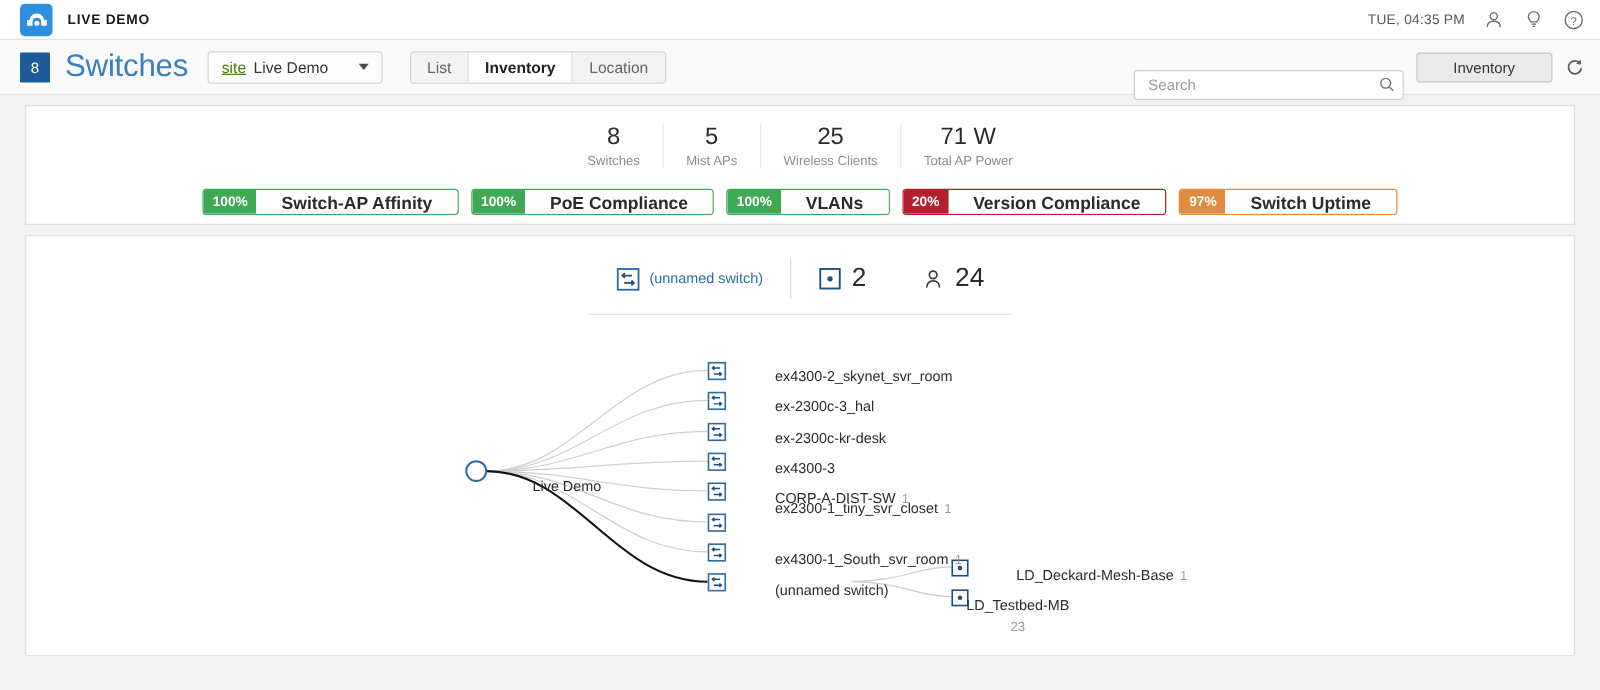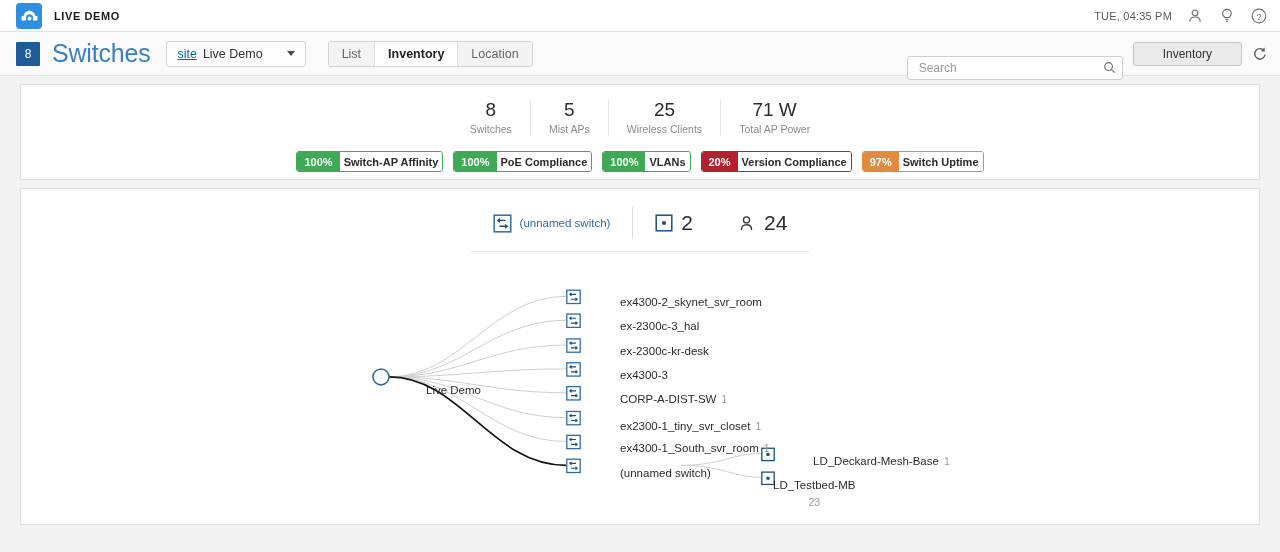--- a/index.html
+++ b/index.html
@@ -52,21 +52,21 @@
   .page-title {
     margin-left: 12px; font-size: 25px; color: #3a7fc1; font-weight: normal;
     letter-spacing: -0.2px;
   }
   .site-select {
     margin-left: 16px; height: 26px;
     border: 1px solid #d4d4d4; border-radius: 3px; background: #fdfdfd;
     display: flex; align-items: center; gap: 6px;
     padding: 0 10px; font-size: 12.5px; color: #333;
   }
-  .site-select .lbl { color: #0369a1; text-decoration: underline; }
+  .site-select .lbl { color: #4d7c0f; text-decoration: underline; }
   .caret {
     width: 0; height: 0; margin-left: 18px;
     border-left: 4px solid transparent; border-right: 4px solid transparent;
     border-top: 5px solid #4a4a4a;
   }
   .segmented {
     margin-left: 22px; height: 26px; display: flex;
     border: 1px solid #d4d4d4; border-radius: 3px; overflow: hidden;
     background: #f0f0f0;
   }
@@ -116,22 +116,22 @@
   .chips { display: flex; justify-content: center; gap: 10px; margin-top: 16px; }
   .chip {
     display: flex; align-items: stretch; height: 21px;
     border: 1px solid; border-radius: 3px; overflow: hidden;
   }
   .chip .pct {
     display: flex; align-items: center; padding: 0 7px;
     font-size: 11px; font-weight: bold; color: #fff;
   }
   .chip .nm {
-    display: flex; align-items: center; padding: 0 4px;
-    font-size: 11px; font-weight: bold; background: #fff;
+    display: flex; align-items: center; padding: 0 20px;
+    font-size: 14px; font-weight: bold; background: #fff;
   }
   .chip.green { border-color: #3faa55; }
   .chip.green .pct { background: #3faa55; }
   .chip.green .nm { color: #2b2b2b; }
   .chip.red { border-color: #b3212f; }
   .chip.red .pct { background: #b3212f; }
   .chip.red .nm { color: #2b2b2b; }
   .chip.orange { border-color: #e08b3f; }
   .chip.orange .pct { background: #e08b3f; }
   .chip.orange .nm { color: #2b2b2b; }
@@ -364,21 +364,21 @@
     <span class="sub"></span>
   </div>
   <div class="node-label" style="left: 599px; top: 180px;">
     <span>ex4300-3</span>
     <span class="sub"></span>
   </div>
   <div class="node-label" style="left: 599px; top: 204px;">
     <span>CORP-A-DIST-SW</span>
     <span class="sub">1</span>
   </div>
-  <div class="node-label" style="left: 599px; top: 231px;">
+  <div class="node-label" style="left: 599px; top: 212px;">
     <span>ex2300-1_tiny_svr_closet</span>
     <span class="sub">1</span>
   </div>
   <div class="node-label" style="left: 599px; top: 253px;">
     <span>ex4300-1_South_svr_room</span>
     <span class="sub">1</span>
   </div>
   <div class="node-label" style="left: 599px; top: 278px;">
     <span>(unnamed switch)</span>
     <span class="sub"></span>

